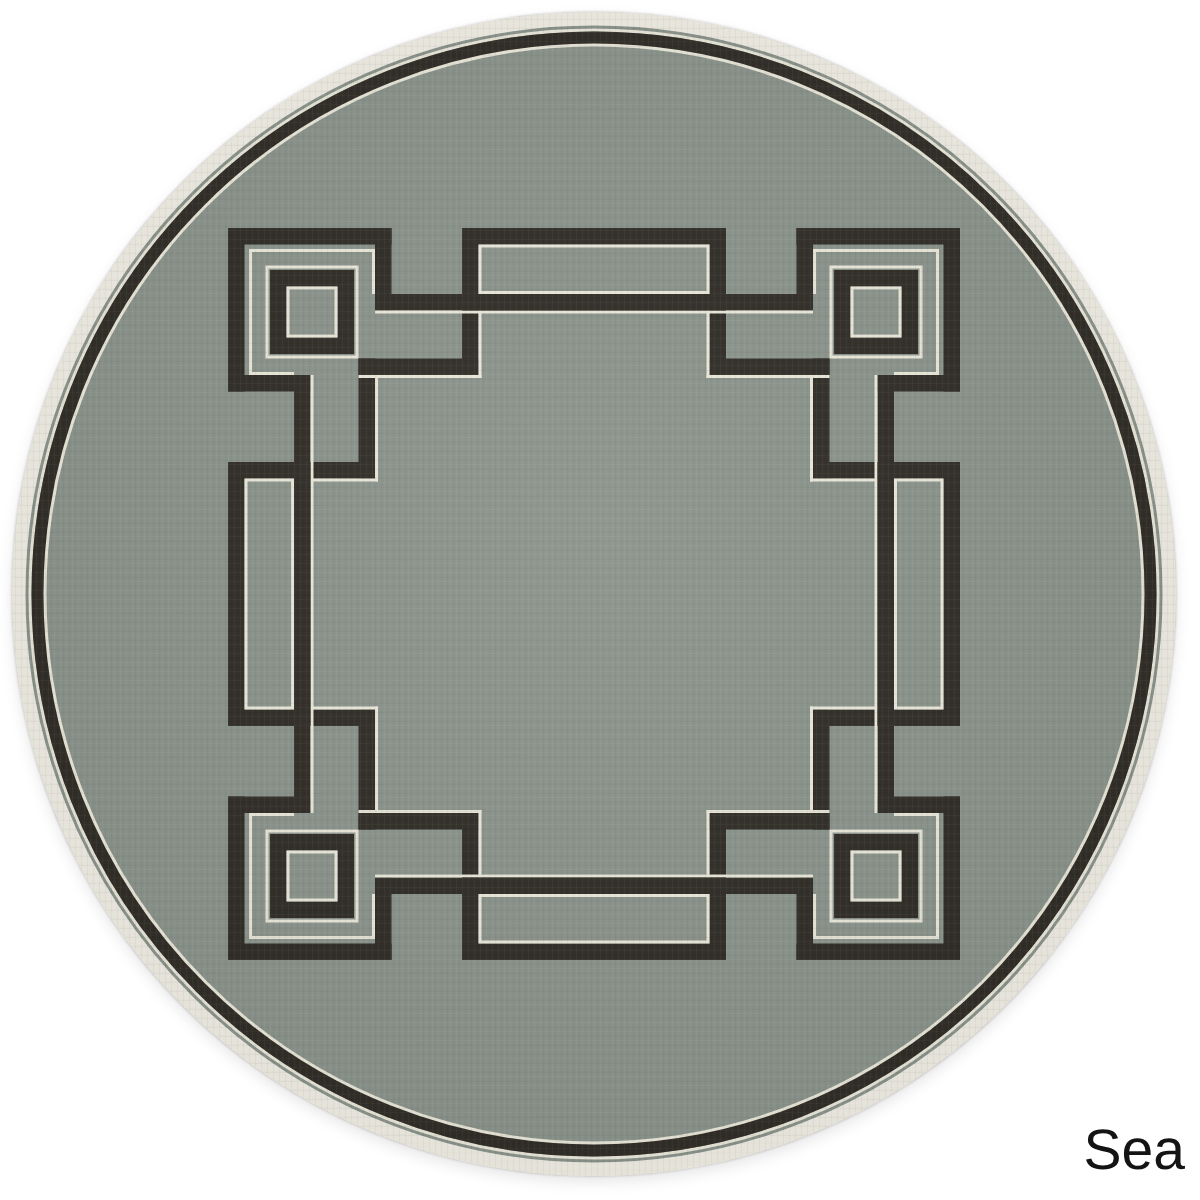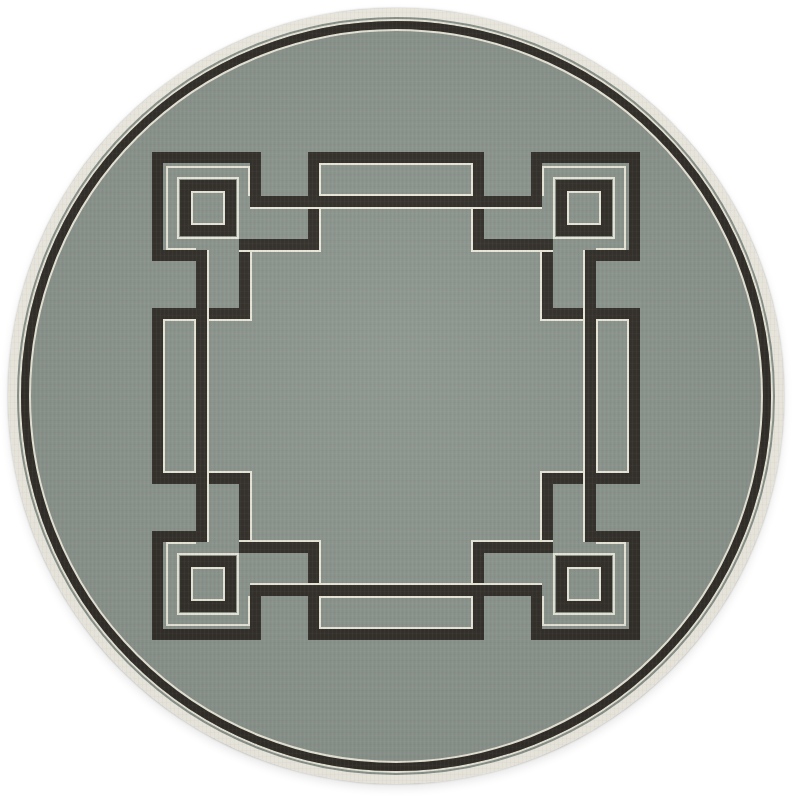--- a/index.html
+++ b/index.html
@@ -139,13 +139,14 @@
       <div class="seg" style="left: 308px; top: 152px; width: 176px; height: 55px; border: 11px solid rgb(49, 45, 39);"></div>
       <div class="seg" style="left: 308px; top: 585px; width: 176px; height: 55px; border: 11px solid rgb(49, 45, 39);"></div>
       <div class="seg" style="left: 152px; top: 308px; width: 55px; height: 176px; border: 11px solid rgb(49, 45, 39);"></div>
       <div class="seg" style="left: 585px; top: 308px; width: 55px; height: 176px; border: 11px solid rgb(49, 45, 39);"></div>
       <div class="seg" style="left: 319px; top: 163px; width: 154px; height: 33px; border: 2px solid rgb(234, 232, 218);"></div>
       <div class="seg" style="left: 319px; top: 596px; width: 154px; height: 33px; border: 2px solid rgb(234, 232, 218);"></div>
       <div class="seg" style="left: 163px; top: 319px; width: 33px; height: 154px; border: 2px solid rgb(234, 232, 218);"></div>
       <div class="seg" style="left: 596px; top: 319px; width: 33px; height: 154px; border: 2px solid rgb(234, 232, 218);"></div>
     </div>
   <div class="texture"></div>
+  <div class="colorway-label">Sea</div>
 </div>
 
 </body></html>

